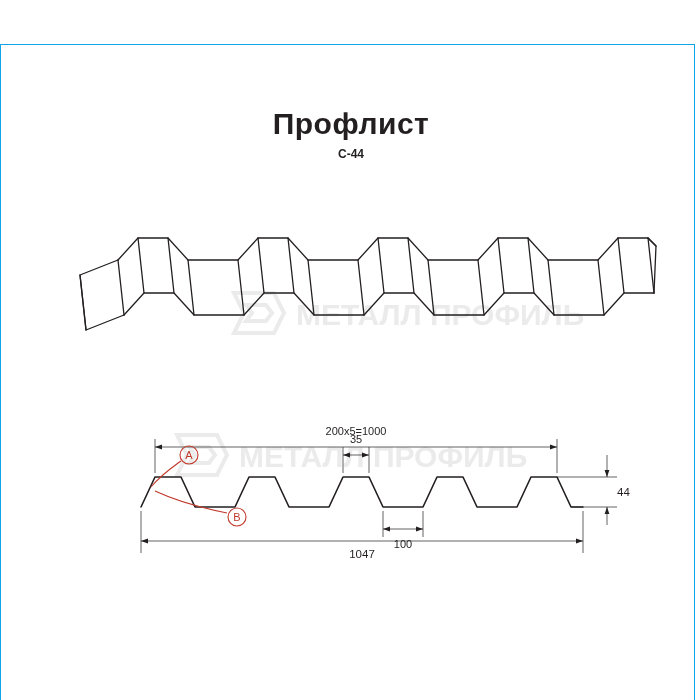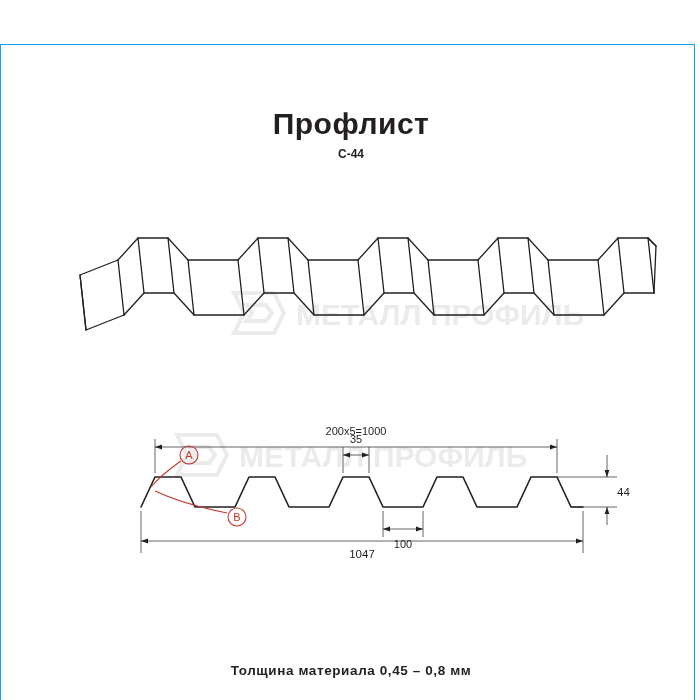--- a/index.html
+++ b/index.html
@@ -214,15 +214,14 @@
         <path d="M40 62 C 52 48, 62 42, 70 36"></path>
         <path d="M44 66 C 70 78, 96 84, 116 88"></path>
         <circle cx="78" cy="30" r="9"></circle>
         <circle cx="126" cy="92" r="9"></circle>
       </g>
       <text x="78" y="34" font-size="11" text-anchor="middle" fill="#c0392b" font-family="Liberation Sans, sans-serif">A</text>
       <text x="126" y="96" font-size="11" text-anchor="middle" fill="#c0392b" font-family="Liberation Sans, sans-serif">B</text>
     </svg>
   </div>
 
-  <div class="footer-note">Толщина материала 0,45 – 0,8 мм</div>
 
 </div>
 
 </body></html>

